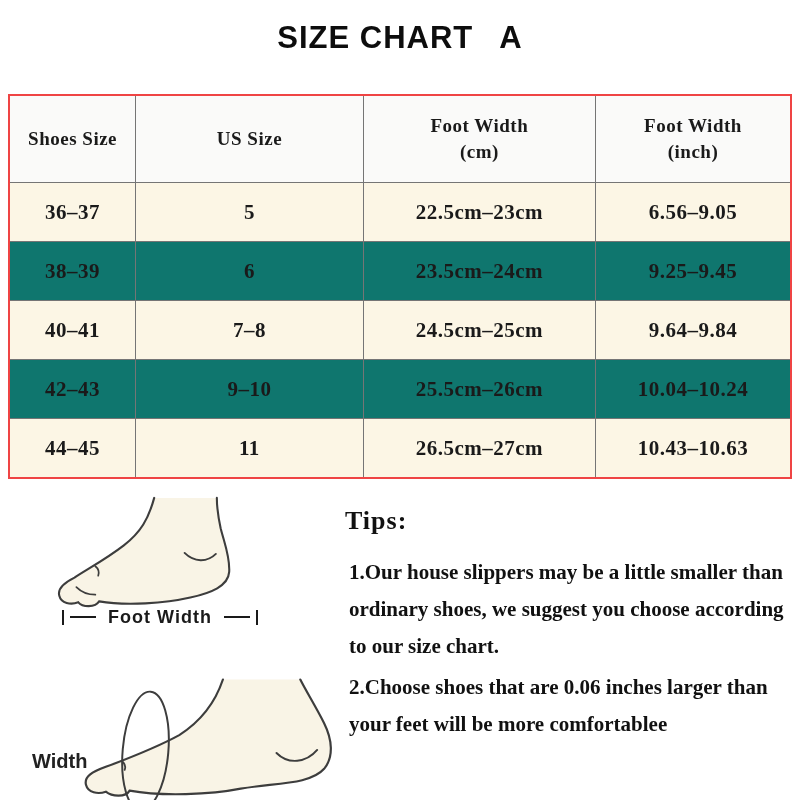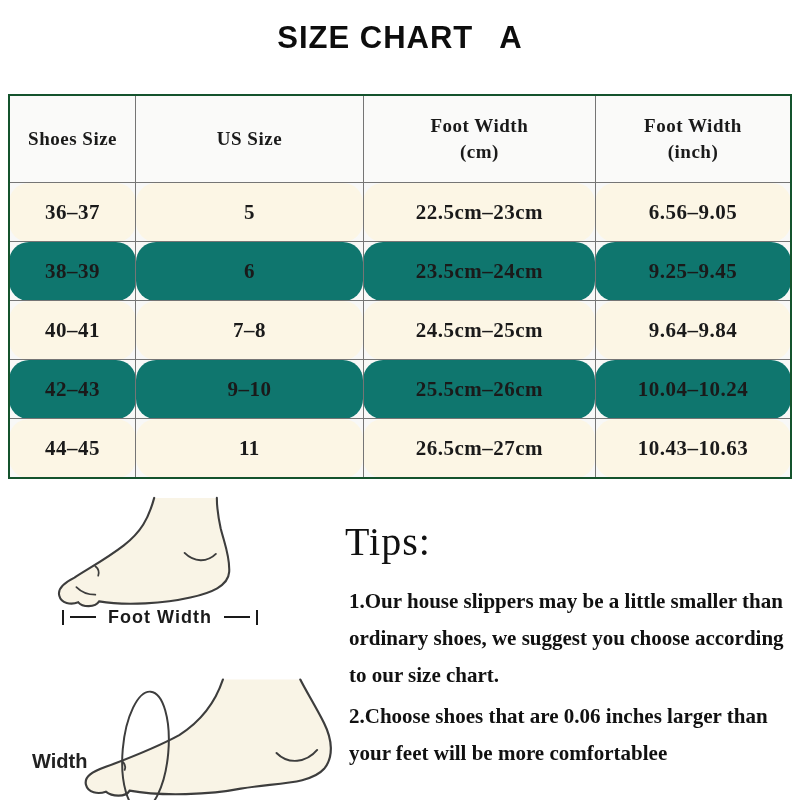--- a/index.html
+++ b/index.html
@@ -19,38 +19,38 @@
 
   
   table.size-chart{
     position:absolute;left:8px;top:74px;width:784px;
     border-collapse:collapse;table-layout:fixed;
     background:#f8f8f7;
   }
   table.size-chart, table.size-chart td, table.size-chart th{
     border:1px solid #757575;
   }
-  table.size-chart{border:2px solid #14532d;}
+  table.size-chart{border:2px solid #ef4444;}
   th.hcell{
     height:84px;background:#fafaf9;
     font-size:19px;font-weight:bold;text-align:center;vertical-align:middle;
     white-space:pre-line;line-height:1.35;letter-spacing:.5px;color:#1a1a1a;
   }
   td.cell{
     height:56px;text-align:center;vertical-align:middle;
-    font-size:21px;font-weight:bold;letter-spacing:.5px;color:#1a1a1a;border-radius:20px;
+    font-size:21px;font-weight:bold;letter-spacing:.5px;color:#1a1a1a;
   }
   tr.alt td{background:#fcf6e5;}
   tr.plain td{background:#0f766e;}
 
   
   .bottom{position:absolute;left:0;top:458px;width:800px;height:342px;}
   .diagrams{position:absolute;left:0;top:0;width:345px;height:342px;}
   .tips{position:absolute;left:345px;top:28px;width:448px;}
-  .tips-heading{font-size:40px;font-weight:normal;letter-spacing:1px;margin:12px 0 18px 0;}
+  .tips-heading{font-size:26px;font-weight:bold;letter-spacing:1px;margin:0 0 18px 0;}
   .tips-item{font-size:21px;font-weight:bold;line-height:37px;margin:4px;}
 
   .foot-side{position:absolute;left:52px;top:18px;}
   .measure{
     position:absolute;left:62px;top:128px;width:196px;height:22px;
     display:flex;align-items:center;
   }
   .measure .tick{width:2px;height:15px;background:#1a1a1a;}
   .measure .seg{height:2px;background:#1a1a1a;flex:1;margin:0 6px;}
   .measure .mlabel{

